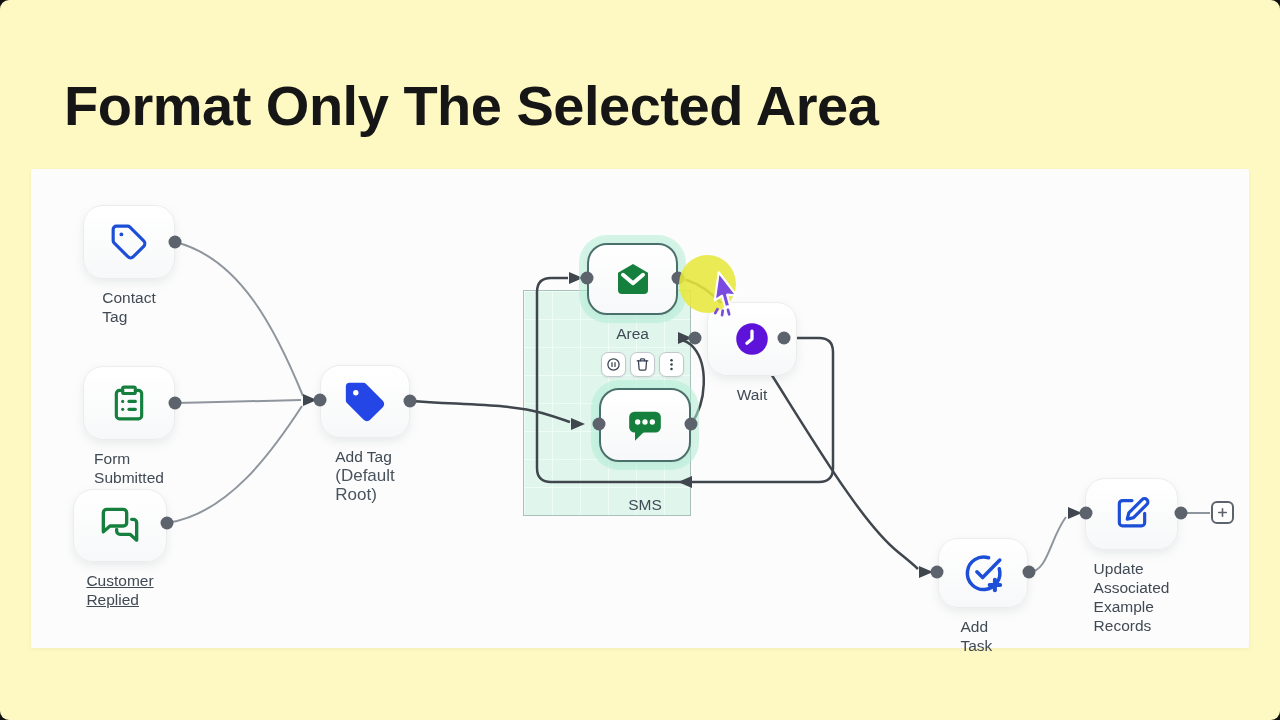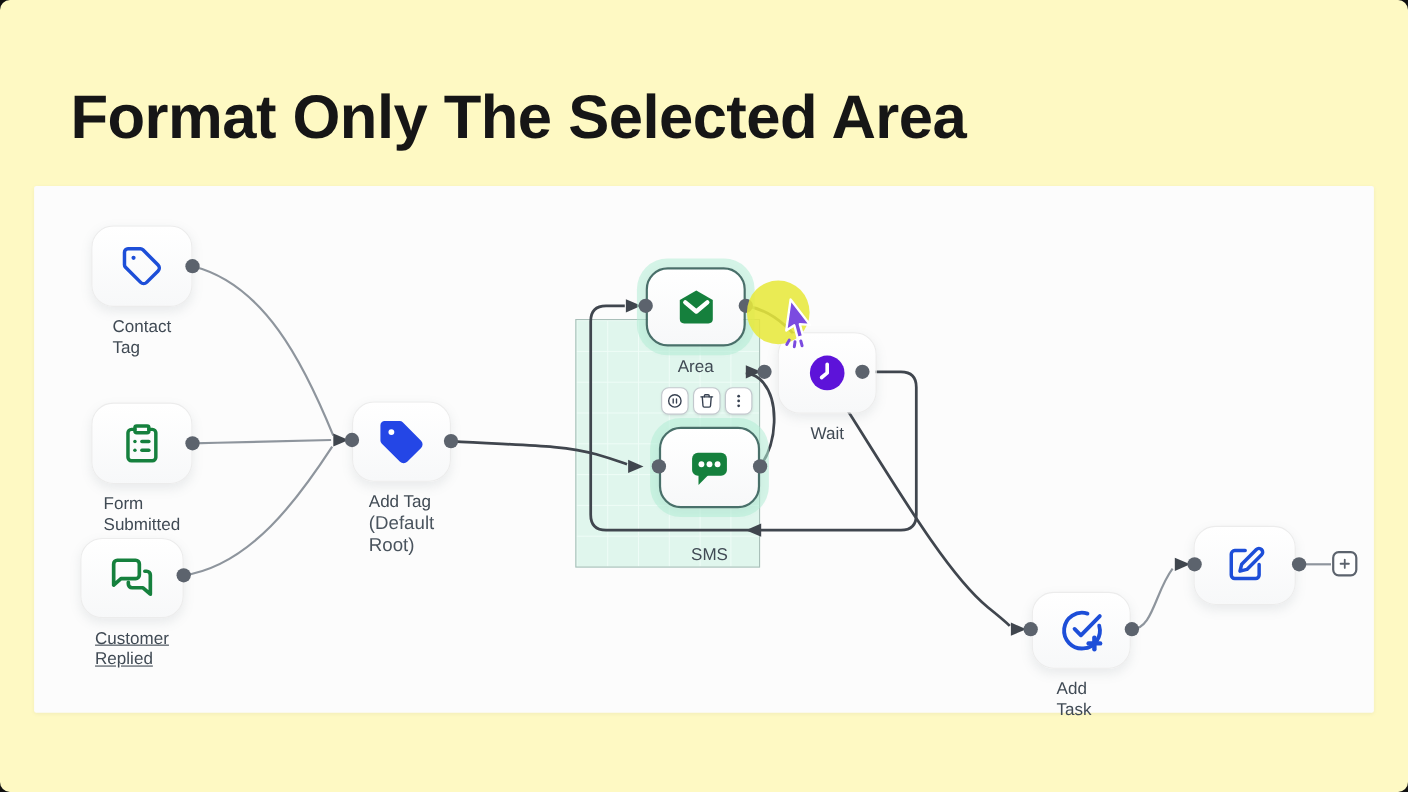--- a/index.html
+++ b/index.html
@@ -172,20 +172,22 @@
       </div>
       <div class="node" style="left: 1085px; top: 478px; width: 93px; height: 72px;">
         <div class="card">
           <span class="icon" style="width: 38px; height: 38px;">
             <svg viewBox="0 0 24 24" fill="none" stroke="#1d4ed8" stroke-width="2" stroke-linecap="round" stroke-linejoin="round">
               <path d="M12 3.5H6a2 2 0 0 0-2 2v12a2 2 0 0 0 2 2h12a2 2 0 0 0 2-2v-6"></path>
               <path d="M18.4 2.9a2.1 2.1 0 0 1 3 3L13 14.3l-4 1 1-4Z"></path>
             </svg>
           </span>
         </div>
+        <div class="label" style="top: 81px;"><span>Update Associated
+Example Records</span></div>
       </div>
     </div>
 
   <svg class="ports" viewBox="0 0 1280 720">
     <g fill="#5c636d">
       <circle cx="175" cy="242" r="6.5"></circle>
       <circle cx="175" cy="403" r="6.5"></circle>
       <circle cx="167" cy="523" r="6.5"></circle>
       <circle cx="320" cy="400" r="6.5"></circle>
       <circle cx="410" cy="401" r="6.5"></circle>

